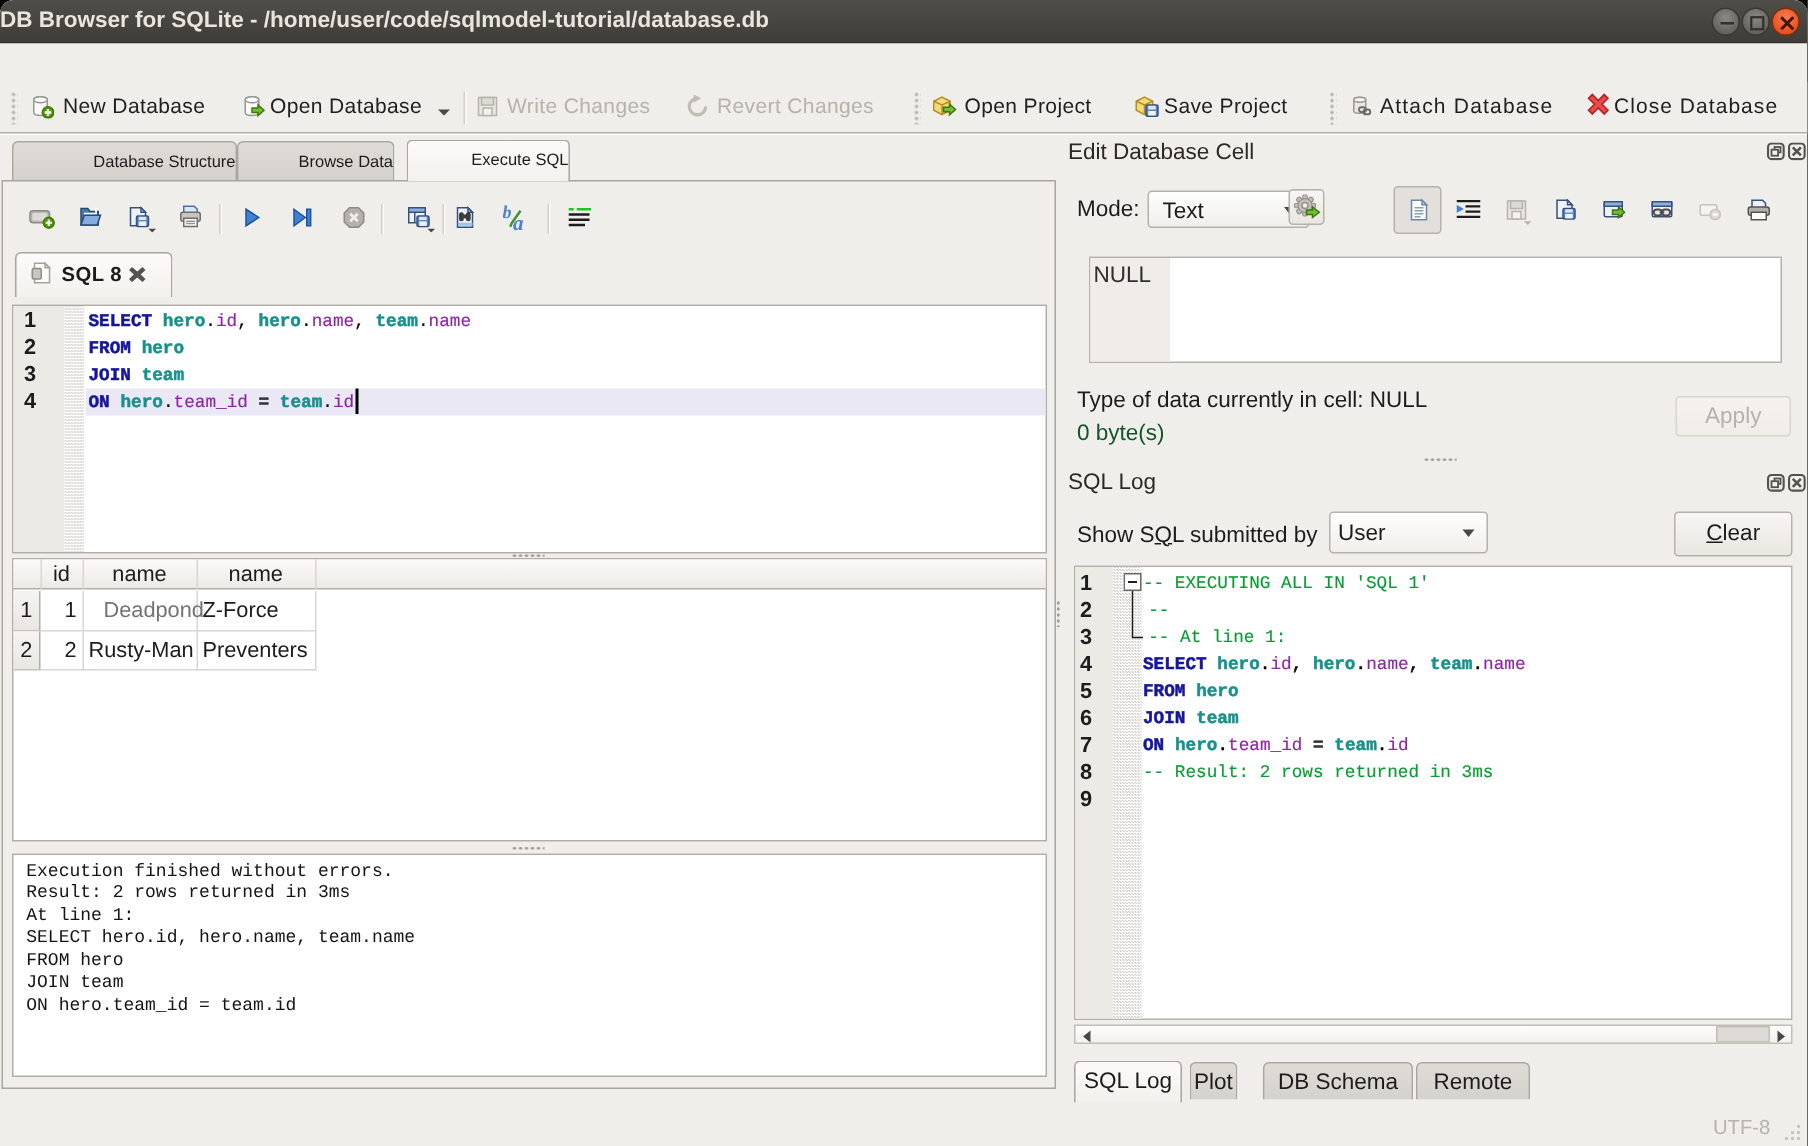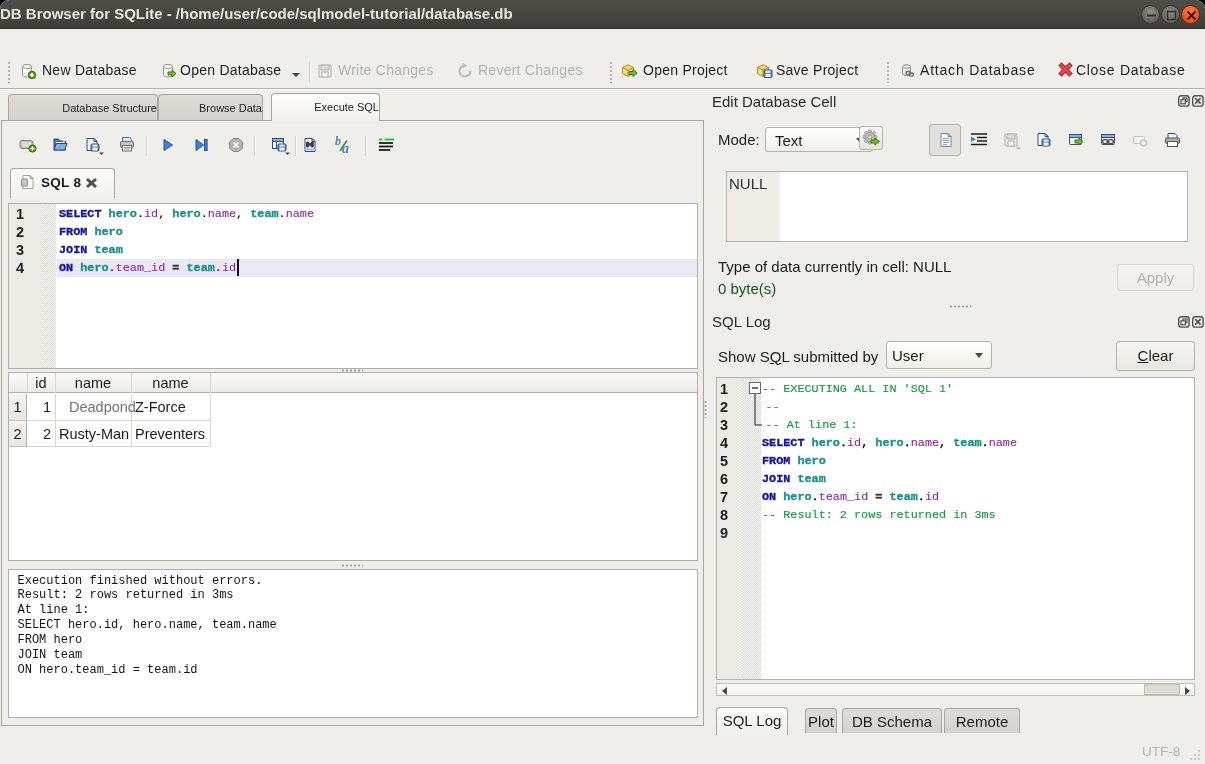--- a/index.html
+++ b/index.html
@@ -443,21 +443,21 @@
 <span class="kw" style="font-weight:bold;">ON</span> <span class="tb" style="font-weight:bold;">hero</span>.<span class="fl">team_id</span> <span style="color:#333;font-weight:bold;">=</span> <span class="tb" style="font-weight:bold;">team</span>.<span class="fl">id</span>
 <span class="cm">-- Result: 2 rows returned in 3ms</span></pre>
 
   <div class="abs" style="left:716px;top:683px;width:479px;height:13px;background:linear-gradient(#fdfdfc,#f3f1ee);border:1px solid #c1beb8;"></div>
   <div class="abs" style="left:717px;top:684px;width:15px;height:11px;"></div>
   <div class="abs" style="left:722px;top:686.5px;width:0;height:0;border-top:4px solid transparent;border-bottom:4px solid transparent;border-right:5px solid #4a4844;"></div>
   <div class="abs" style="left:1144px;top:684px;width:36px;height:11px;background:#dedbd6;border:1px solid #c1beb8;"></div>
   <div class="abs" style="left:1185px;top:686.5px;width:0;height:0;border-top:4px solid transparent;border-bottom:4px solid transparent;border-left:5px solid #4a4844;"></div>
 
   <div class="btab active" style="left:716px;width:72px;">SQL Log</div>
-  <div class="btab" style="left:793px;width:32px;margin-left:12px;">Plot</div>
+  <div class="btab" style="left:793px;width:32px;">Plot</div>
   <div class="btab" style="left:842px;width:100px;">DB Schema</div>
   <div class="btab" style="left:944px;width:76px;">Remote</div>
 
   <div class="abs" style="left:1142px;top:743.5px;font-size:13.5px;color:#b7b3ac;">UTF-8</div>
   <svg class="icon" style="left:1188px;top:748px;" width="14" height="14" viewBox="0 0 14 14">
     <g fill="#c6c3be">
         <circle cx="11" cy="3" r="1.1"></circle>
         <circle cx="7" cy="7" r="1.1"></circle>
         <circle cx="11" cy="7" r="1.1"></circle>
         <circle cx="3" cy="11" r="1.1"></circle>

